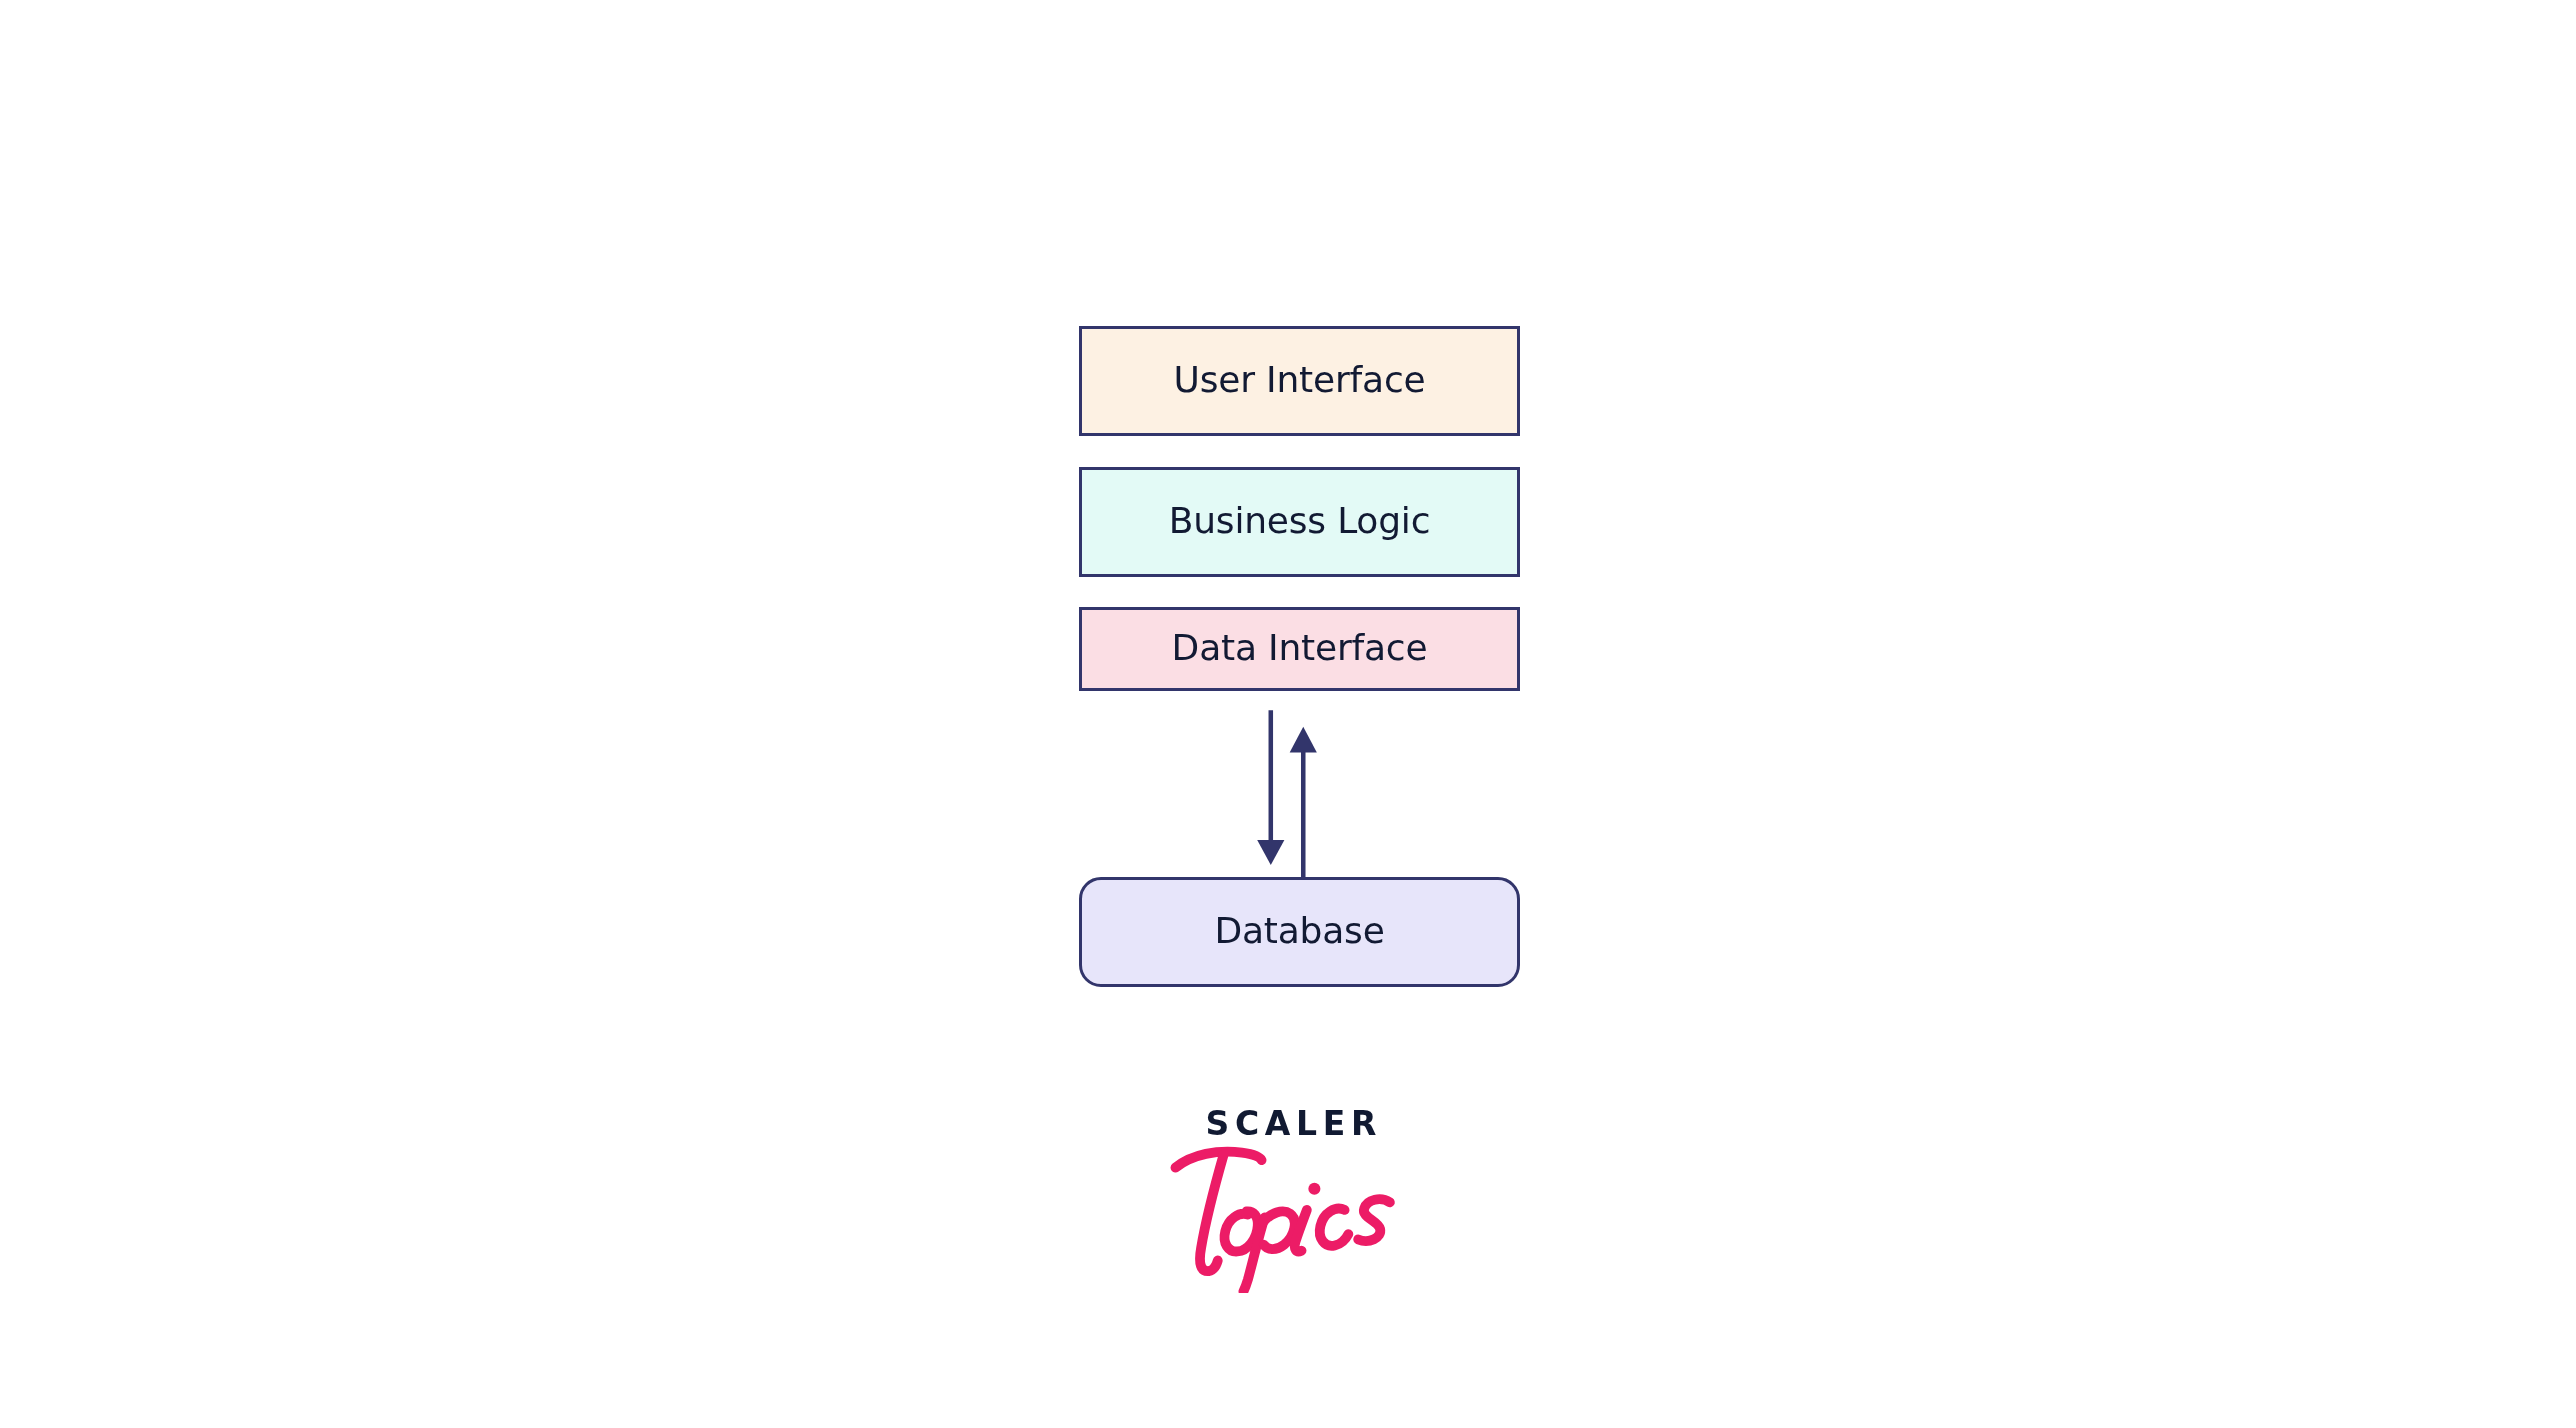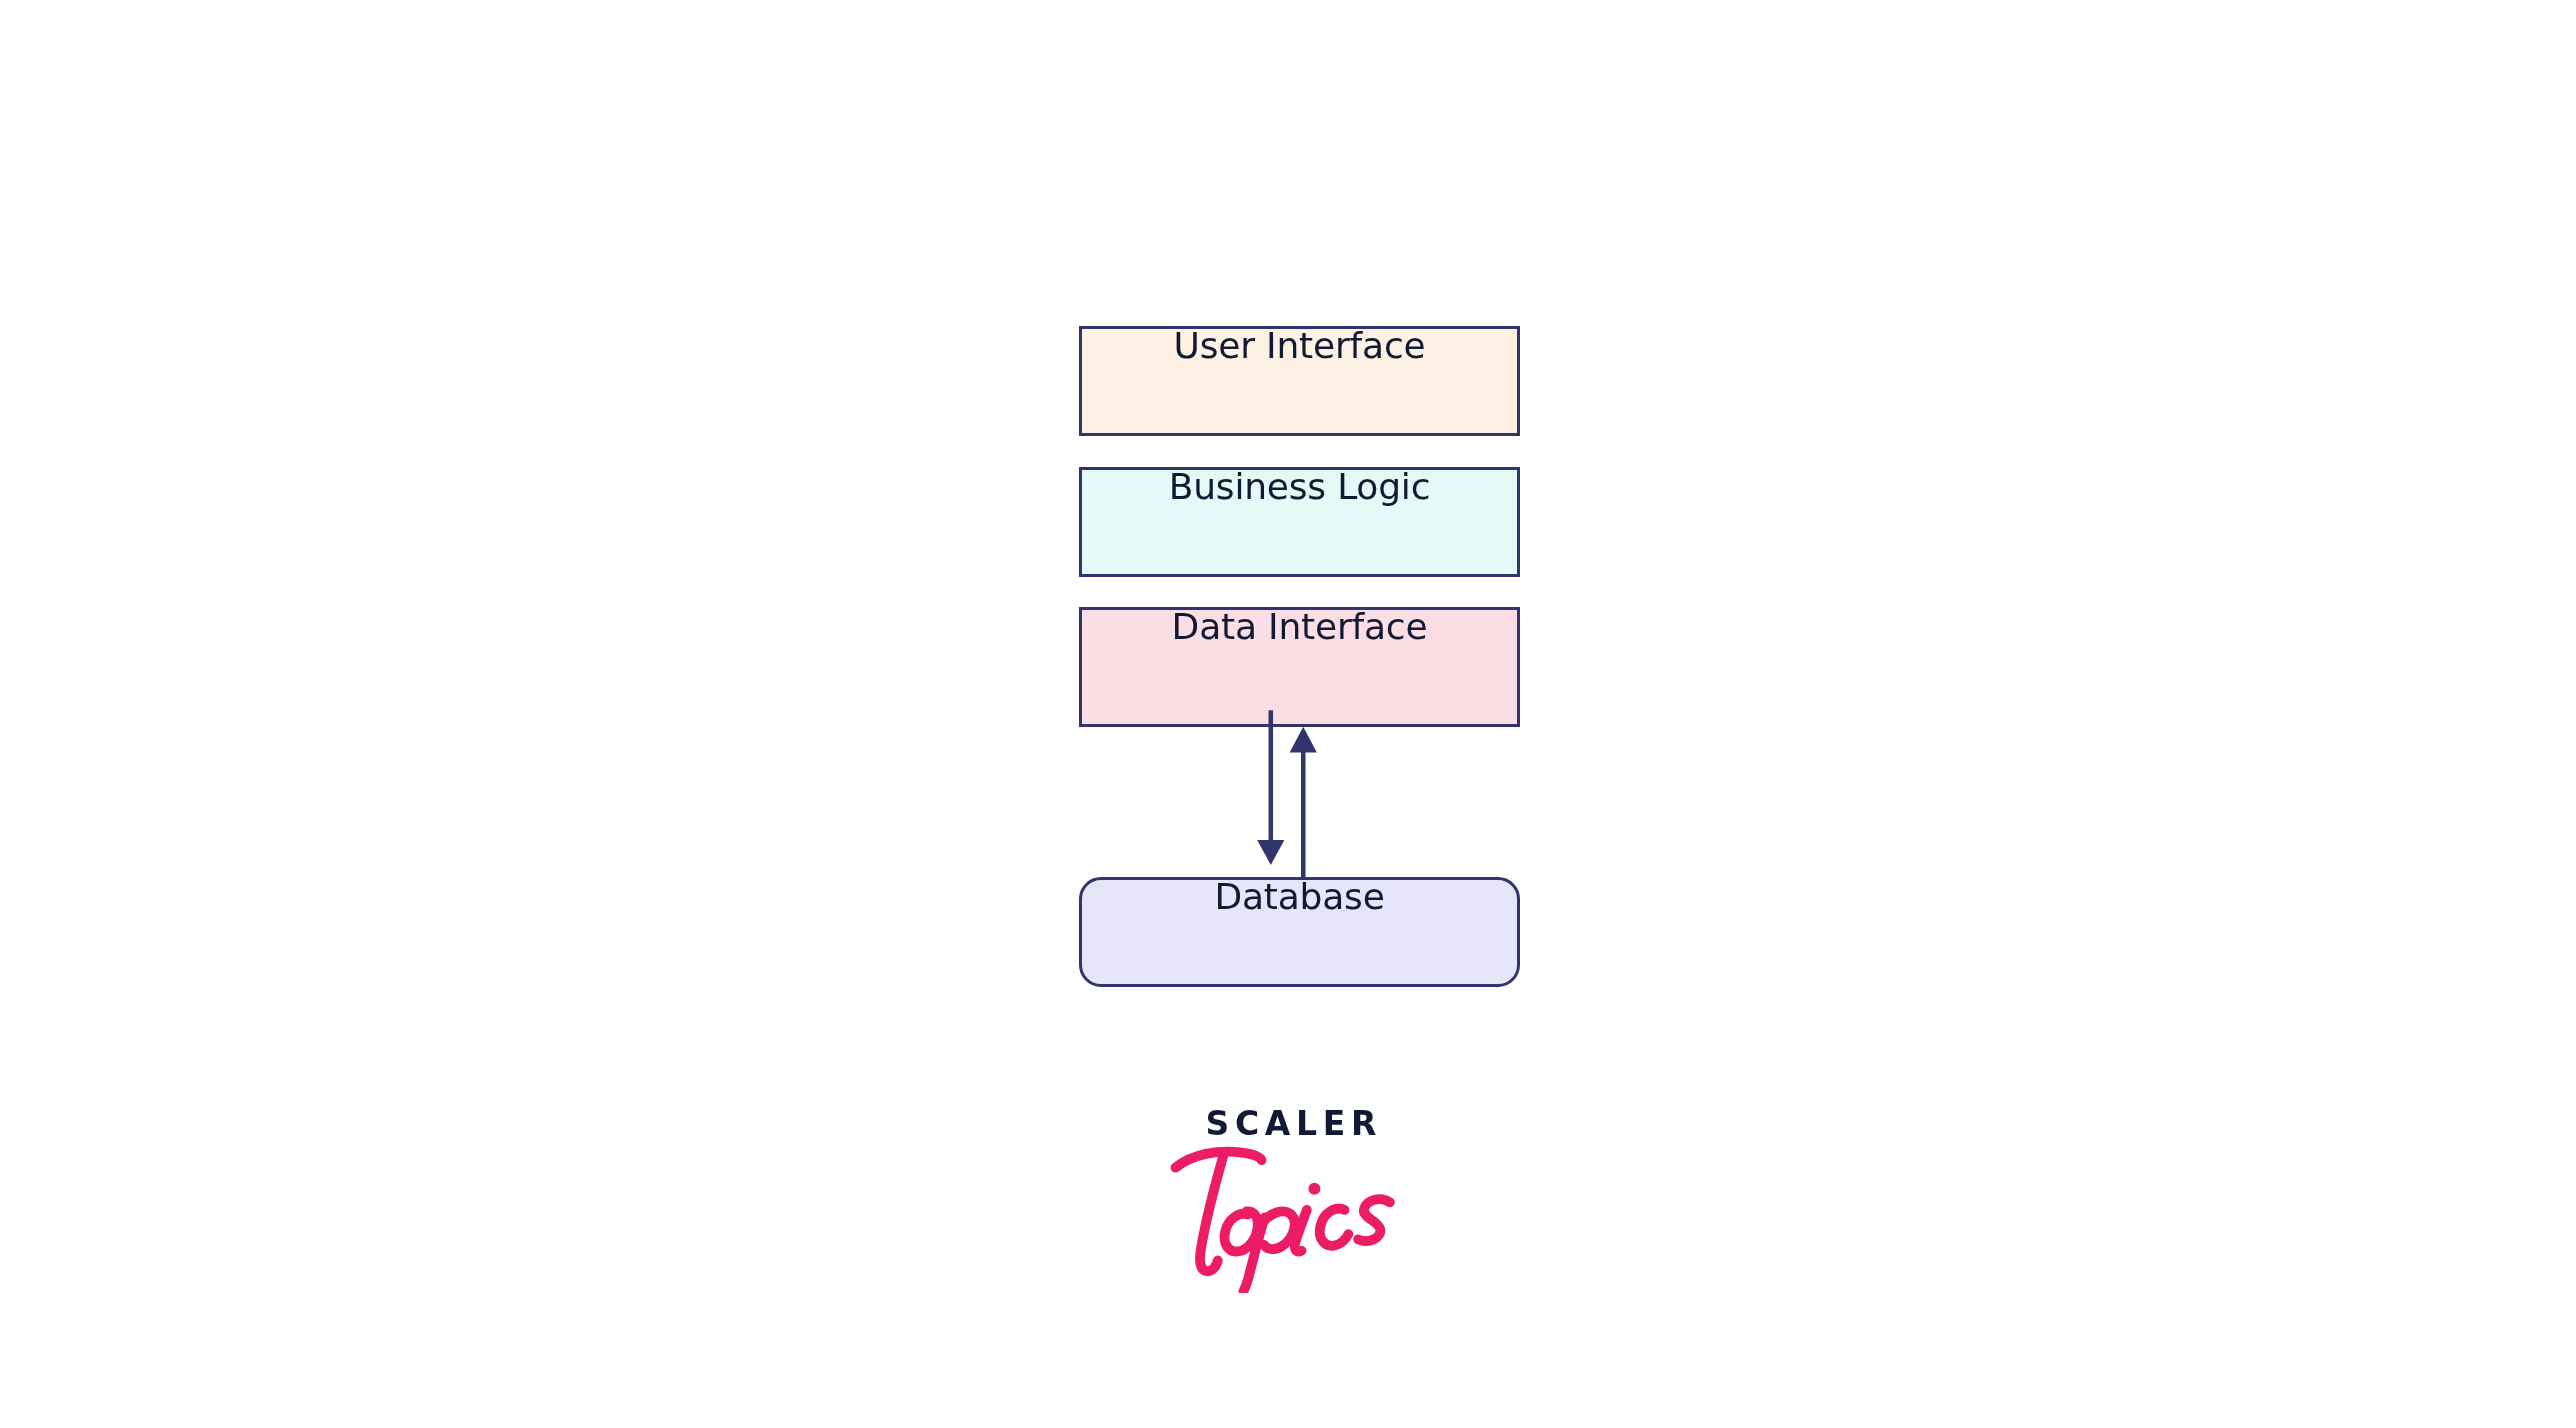--- a/index.html
+++ b/index.html
@@ -42,39 +42,39 @@
   }
 
   
   .layer-box {
     position: absolute;
     left: 1079px;
     width: 441px;
     box-sizing: border-box;
     border: 3.8px solid #32356b;
     display: flex;
-    align-items: flex-start;
+    align-items: center;
     justify-content: center;
   }
   .layer-label {
     font-family: "DejaVu Sans", "Liberation Sans", sans-serif;
     font-size: 36px;
     font-weight: 400;
     color: #121a33;
     letter-spacing: -0.2px;
     line-height: 1;
     white-space: nowrap;
     display: block;
     position: relative;
     top: -1.5px;
   }
 
   #box-user-interface  { top: 326px;  height: 110px; background: #fdf1e3; }
   #box-business-logic  { top: 467px;  height: 110px; background: #e3faf6; }
-  #box-data-interface  { top: 607px;  height: 120px; background: #fbdee4; }
+  #box-data-interface  { top: 607px;  height: 84px; background: #fbdee4; }
   #box-database        { top: 877px; height: 110px; background: #e7e5fa; border-radius: 22px; }
 
   
   #arrow-layer {
     position: absolute;
     left: 1227px;
     top: 710px;
     width: 151px;
     height: 174px;
     overflow: visible;

